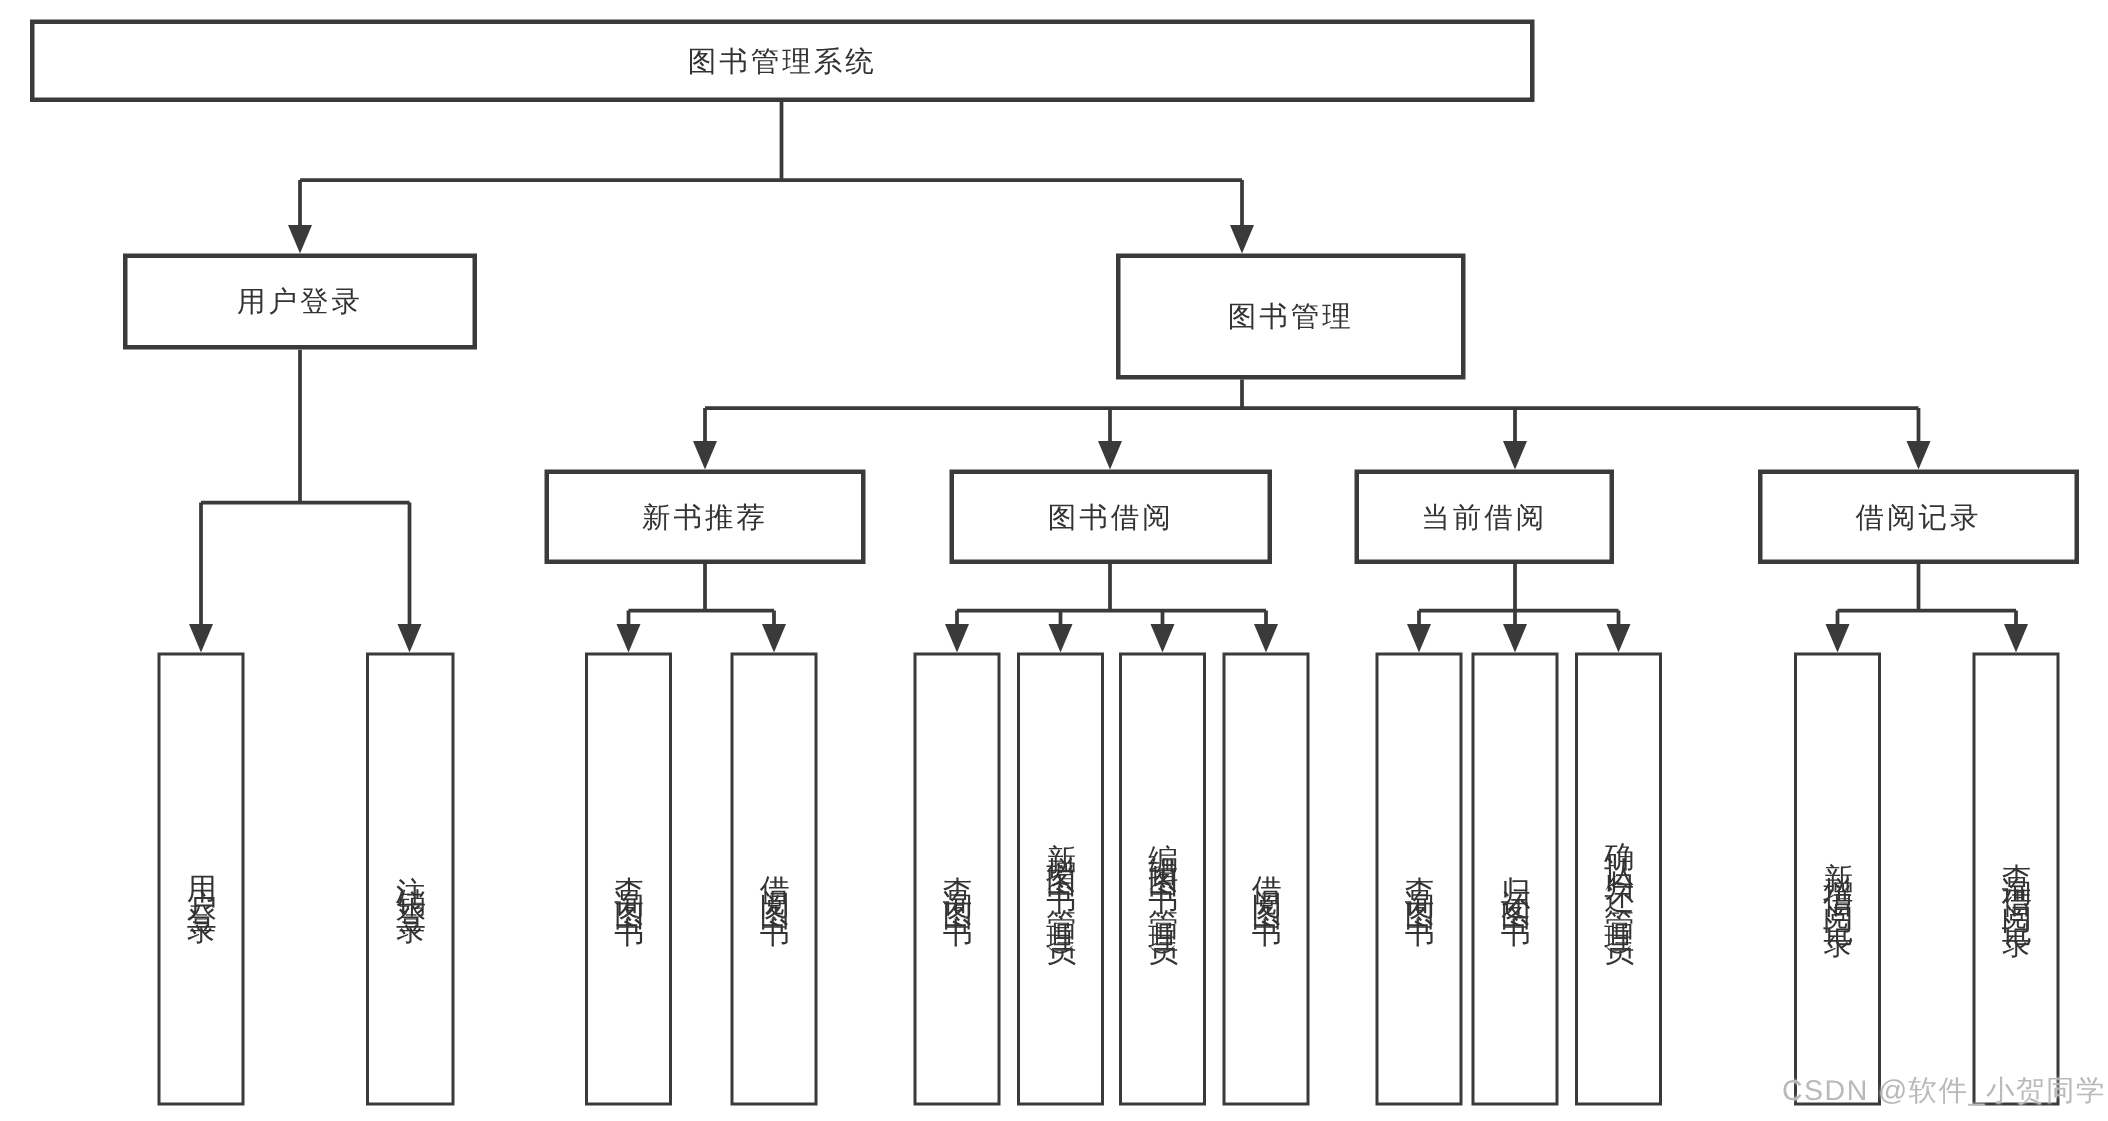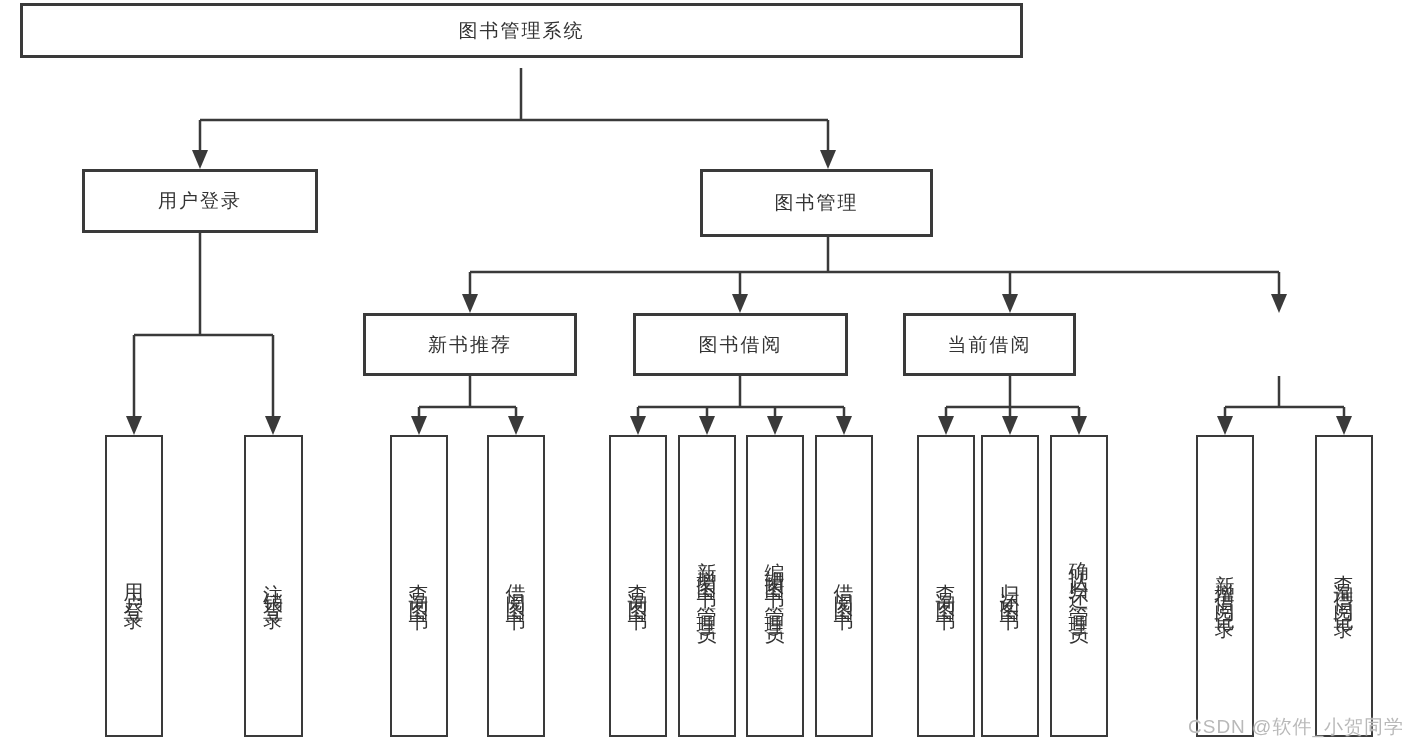--- a/index.html
+++ b/index.html
@@ -81,39 +81,42 @@
       <polygon points="844,435 836,416 852,416" fill="#3a3a3a"></polygon>
       <path d="M 1010 376 L 1010 407 M 946 407 L 1079 407 M 946 407 L 946 420 M 1010 407 L 1010 420 M 1079 407 L 1079 420" fill="none" stroke="#3a3a3a" stroke-width="2.5"></path>
       <polygon points="946,435 938,416 954,416" fill="#3a3a3a"></polygon>
       <polygon points="1010,435 1002,416 1018,416" fill="#3a3a3a"></polygon>
       <polygon points="1079,435 1071,416 1087,416" fill="#3a3a3a"></polygon>
       <path d="M 1279 376 L 1279 407 M 1225 407 L 1344 407 M 1225 407 L 1225 420 M 1344 407 L 1344 420" fill="none" stroke="#3a3a3a" stroke-width="2.5"></path>
       <polygon points="1225,435 1217,416 1233,416" fill="#3a3a3a"></polygon>
       <polygon points="1344,435 1336,416 1352,416" fill="#3a3a3a"></polygon>
     </svg>
 
-  <div class="box lvl1" style="left:20px;top:3px;width:1003px;height:55px">
+  <div class="box lvl1" style="left:20px;top:13px;width:1003px;height:55px">
     <span class="hlabel">图书管理系统</span>
   </div>
 
   <div class="box lvl2" style="left:82px;top:169px;width:236px;height:64px">
     <span class="hlabel">用户登录</span>
   </div>
-  <div class="box lvl2" style="left:700px;top:169px;width:233px;height:68px">
+  <div class="box lvl2" style="left:744px;top:169px;width:233px;height:84px">
     <span class="hlabel">图书管理</span>
   </div>
 
   <div class="box lvl3" style="left:633px;top:313px;width:215px;height:63px">
     <span class="hlabel">图书借阅</span>
   </div>
   <div class="box lvl3" style="left:363px;top:313px;width:214px;height:63px">
     <span class="hlabel">新书推荐</span>
   </div>
   <div class="box lvl3" style="left:903px;top:313px;width:173px;height:63px">
     <span class="hlabel">当前借阅</span>
+  </div>
+  <div class="box lvl3" style="left:1172px;top:313px;width:214px;height:63px">
+    <span class="hlabel">借阅记录</span>
   </div>
 
   <div class="box leaf" style="left:105px;top:435px;width:58px;height:302px">
     <span class="vlabel">用户登录</span>
   </div>
   <div class="box leaf" style="left:244px;top:435px;width:59px;height:302px">
     <span class="vlabel">注销登录</span>
   </div>
 
   <div class="box leaf" style="left:390px;top:435px;width:58px;height:302px">

